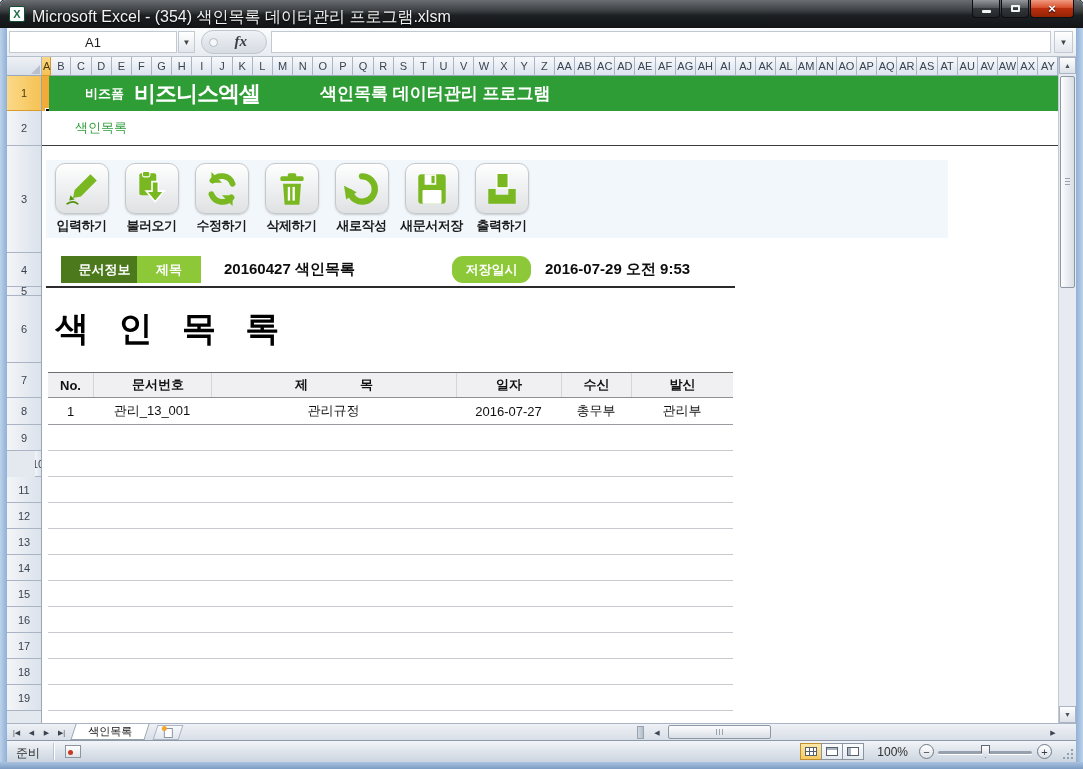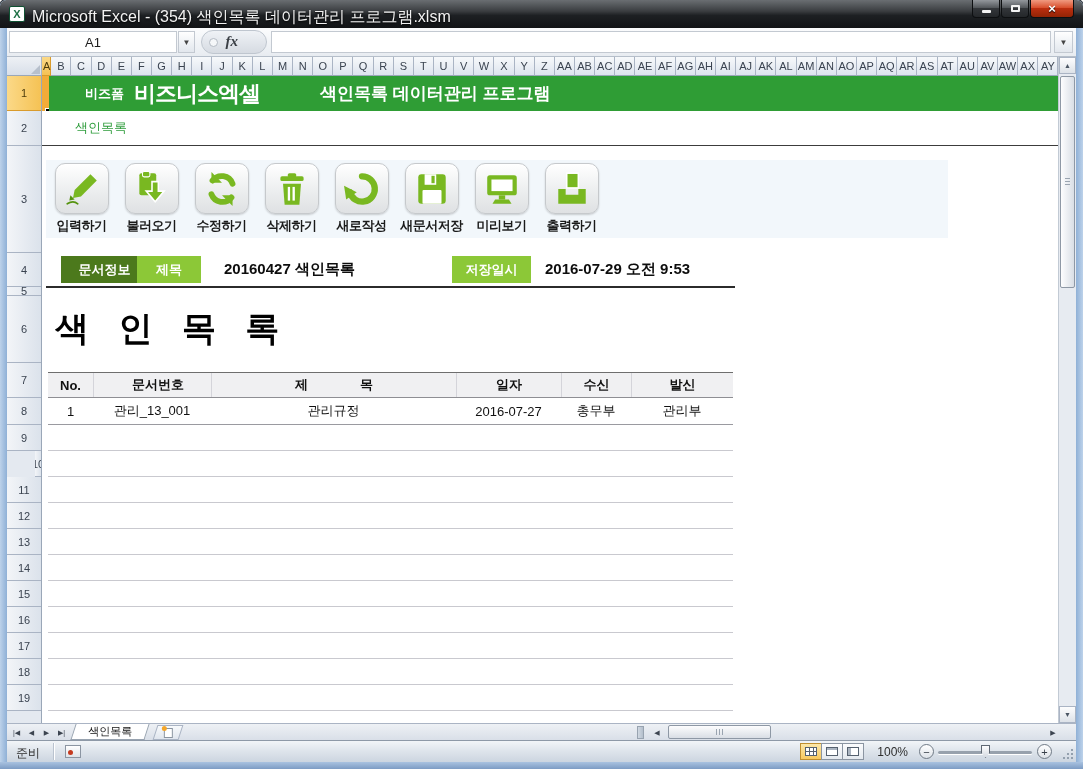--- a/index.html
+++ b/index.html
@@ -22,21 +22,21 @@
   
   .formula-row{position:absolute;top:28px;left:7px;right:7px;height:29px;
                background:linear-gradient(#fbfcfd,#e8ecf1);border-bottom:1px solid #b6bfca;}
   .name-box{position:absolute;left:2px;top:3px;width:168px;height:22px;background:#fff;border:1px solid #c3c9d1;
             display:flex;align-items:center;justify-content:center;font-size:13px;color:#1c1c1c;}
   .name-drop{position:absolute;left:171px;top:3px;width:17px;height:22px;border:1px solid #c3c9d1;
              background:linear-gradient(#fff,#e2e7ed);display:grid;place-items:center;font-size:8px;color:#444;}
   .fx-pill{position:absolute;left:194px;top:2px;width:66px;height:24px;border:1px solid #bfc6cf;border-radius:12px;
            background:linear-gradient(#eff2f6,#d6dbe2);}
   .fx-dot{position:absolute;left:7px;top:7px;width:9px;height:9px;border-radius:50%;background:#f5f7f9;border:1px solid #b4bbc4;}
-  .fx-label{position:absolute;right:28px;top:2px;font-family:"Liberation Serif","DejaVu Serif",serif;
+  .fx-label{position:absolute;right:19px;top:2px;font-family:"Liberation Serif","DejaVu Serif",serif;
             font-style:italic;font-weight:700;font-size:15px;color:#3a3f45;}
   .formula-field{position:absolute;left:264px;top:3px;right:25px;height:22px;background:#fff;border:1px solid #c3c9d1;
                  font-size:12px;padding:3px 5px;color:#222;}
   .formula-drop{position:absolute;right:3px;top:3px;width:19px;height:22px;border:1px solid #c3c9d1;
                 background:linear-gradient(#fff,#e2e7ed);display:grid;place-items:center;font-size:8px;color:#444;}
   
   .col-header-row{position:absolute;top:57px;left:7px;right:25px;height:19px;display:flex;background:#dfe5ed;}
   .corner{flex:0 0 35px;background:linear-gradient(#eef1f5,#d8dfe9);border-right:1px solid #aab4c4;
           border-bottom:1px solid #9aa7b8;position:relative;}
   .corner::after{content:"";position:absolute;right:1px;bottom:1px;border-left:9px solid transparent;border-bottom:9px solid #b7c0cc;}
@@ -68,21 +68,21 @@
   .tool-btn{width:67px;display:flex;flex-direction:column;align-items:center;}
   .tool-ico{width:54px;height:53px;border-radius:10px;border:1px solid #c6c9cc;
             background:linear-gradient(#ffffff,#eceeef 55%,#dfe1e3);
             box-shadow:inset 0 1px 0 #fff,0 1px 2px rgba(0,0,0,.18);display:grid;place-items:center;}
   .tool-label{margin-top:3px;font-size:13px;font-weight:700;color:#1b1b1b;letter-spacing:-0.5px;white-space:nowrap;}
   .docinfo{position:absolute;left:6px;top:180px;width:1004px;height:28px;}
   .badge{position:absolute;top:0;height:27px;display:flex;align-items:center;justify-content:center;
          color:#fff;font-weight:700;font-size:13px;}
   .badge.dark{left:0;width:87px;background:#4c791c;margin-left:13px;}
   .badge.light2{left:89px;width:64px;background:#8cc837;}
-  .badge.light3{left:404px;width:79px;background:#8cc837;}
+  .badge.light3{left:404px;width:79px;background:#8cc837;border-radius:11px;}
   .doc-text{position:absolute;top:4px;font-weight:700;font-size:15px;color:#0d0d0d;white-space:nowrap;}
   .doc-title{left:176px;}
   .doc-saved{left:497px;}
   .underline{position:absolute;left:4px;top:210px;width:689px;height:2px;background:#2b2b2b;}
   .sheet-title{position:absolute;left:13px;top:230px;font-size:34px;font-weight:700;color:#000;
                letter-spacing:10px;white-space:nowrap;}
   .table{position:absolute;left:6px;top:296px;width:685px;font-size:13px;color:#111;}
   .thead{display:flex;height:26px;background:#f0f0f2;border-top:1px solid #6e6e6e;border-bottom:1px solid #8e8e93;}
   .th{display:flex;align-items:center;justify-content:center;font-weight:700;border-left:1px solid #d4d4da;white-space:pre;}
   .th:first-of-type{border-left:none;}
@@ -340,31 +340,20 @@
               <rect x="11" y="4" width="11" height="10" fill="#fff"></rect>
               <rect x="17.5" y="5.5" width="3" height="7" fill="#79b821"></rect>
               <rect x="9" y="19" width="18" height="13" rx="1" fill="#fff"></rect>
             </svg>
         </div>
         <div class="tool-label">새문서저장</div>
       </div>
       <div class="tool-btn">
         <div class="tool-ico">
           <svg width="38" height="38" viewBox="0 0 36 36">
-              <rect x="4" y="5" width="28" height="19" rx="2.5" fill="#79b821"></rect>
-              <rect x="8" y="9" width="20" height="11" fill="#fff"></rect>
-              <rect x="15" y="24" width="6" height="4" fill="#79b821"></rect>
-              <path d="M9 32h18l-2.5-4h-13z" fill="#79b821"></path>
-            </svg>
-        </div>
-        <div class="tool-label">미리보기</div>
-      </div>
-      <div class="tool-btn">
-        <div class="tool-ico">
-          <svg width="38" height="38" viewBox="0 0 36 36">
               <rect x="13" y="3" width="11" height="14" fill="#79b821" stroke="#fff" stroke-width="1.5"></rect>
               <path d="M5 18v14h26V18h-7v5.5H12V18z" fill="#79b821"></path>
             </svg>
         </div>
         <div class="tool-label">출력하기</div>
       </div>
     </div>
 
     <div class="docinfo">
       <div class="badge dark">문서정보</div>

